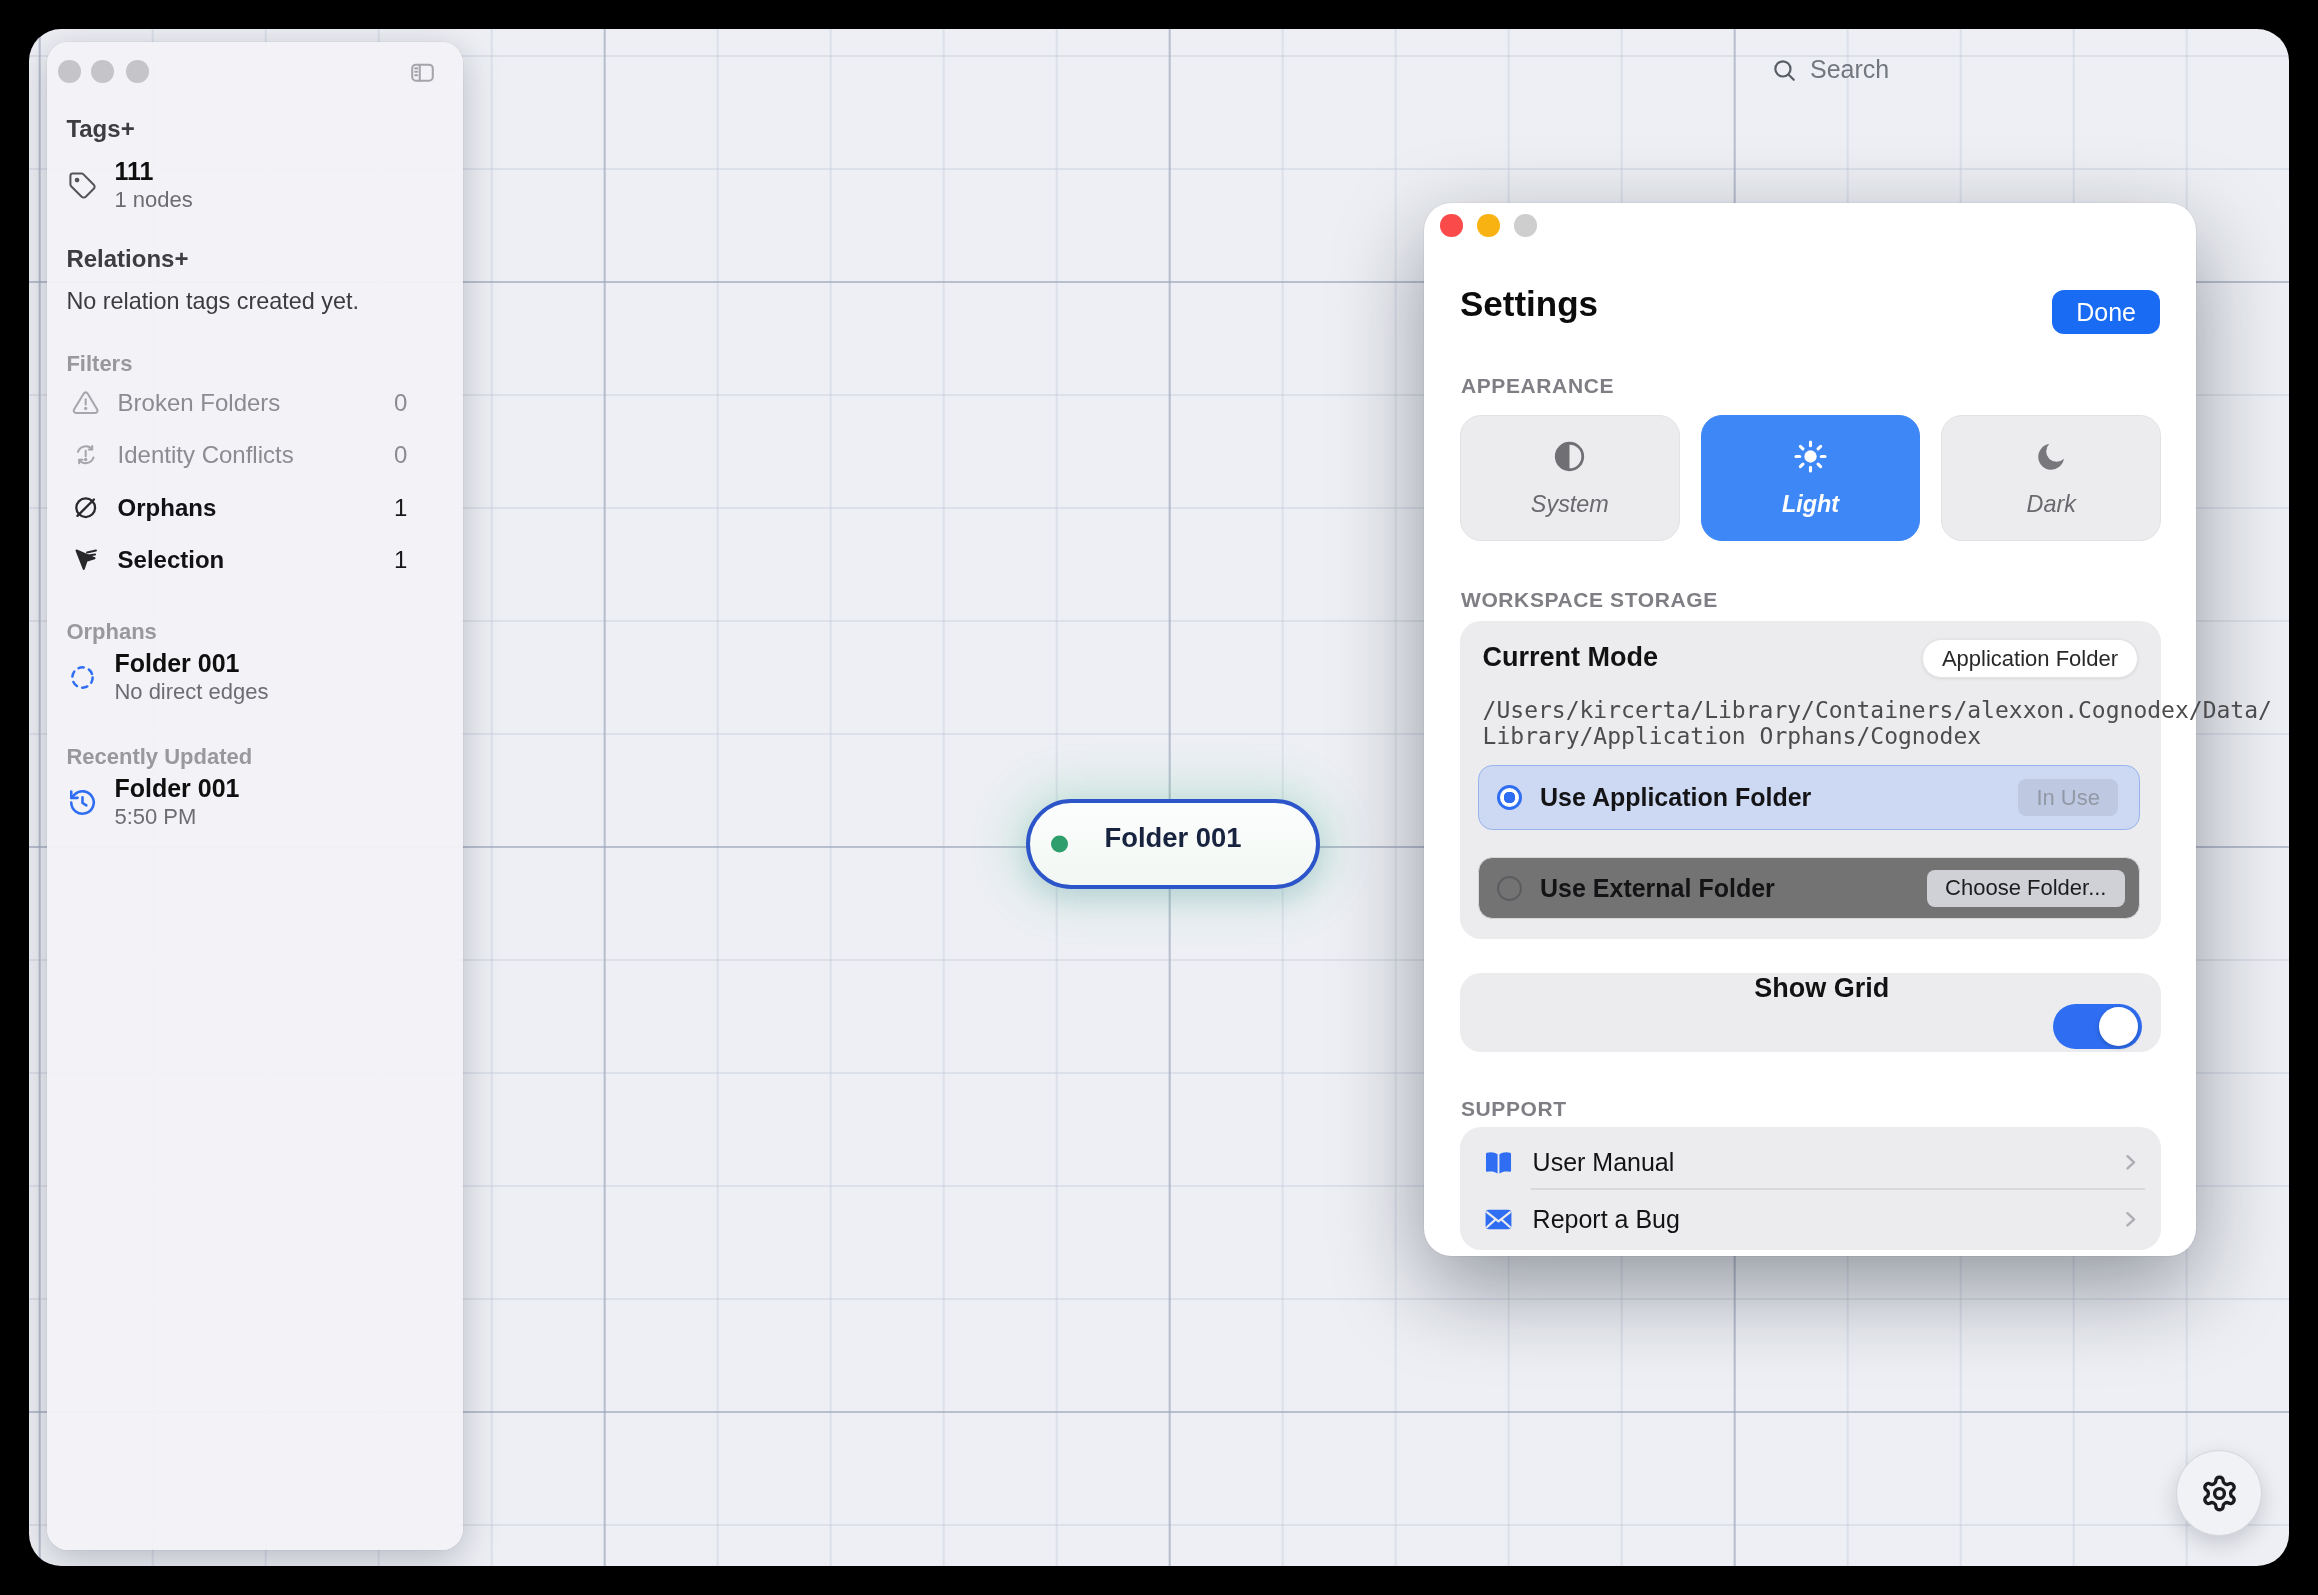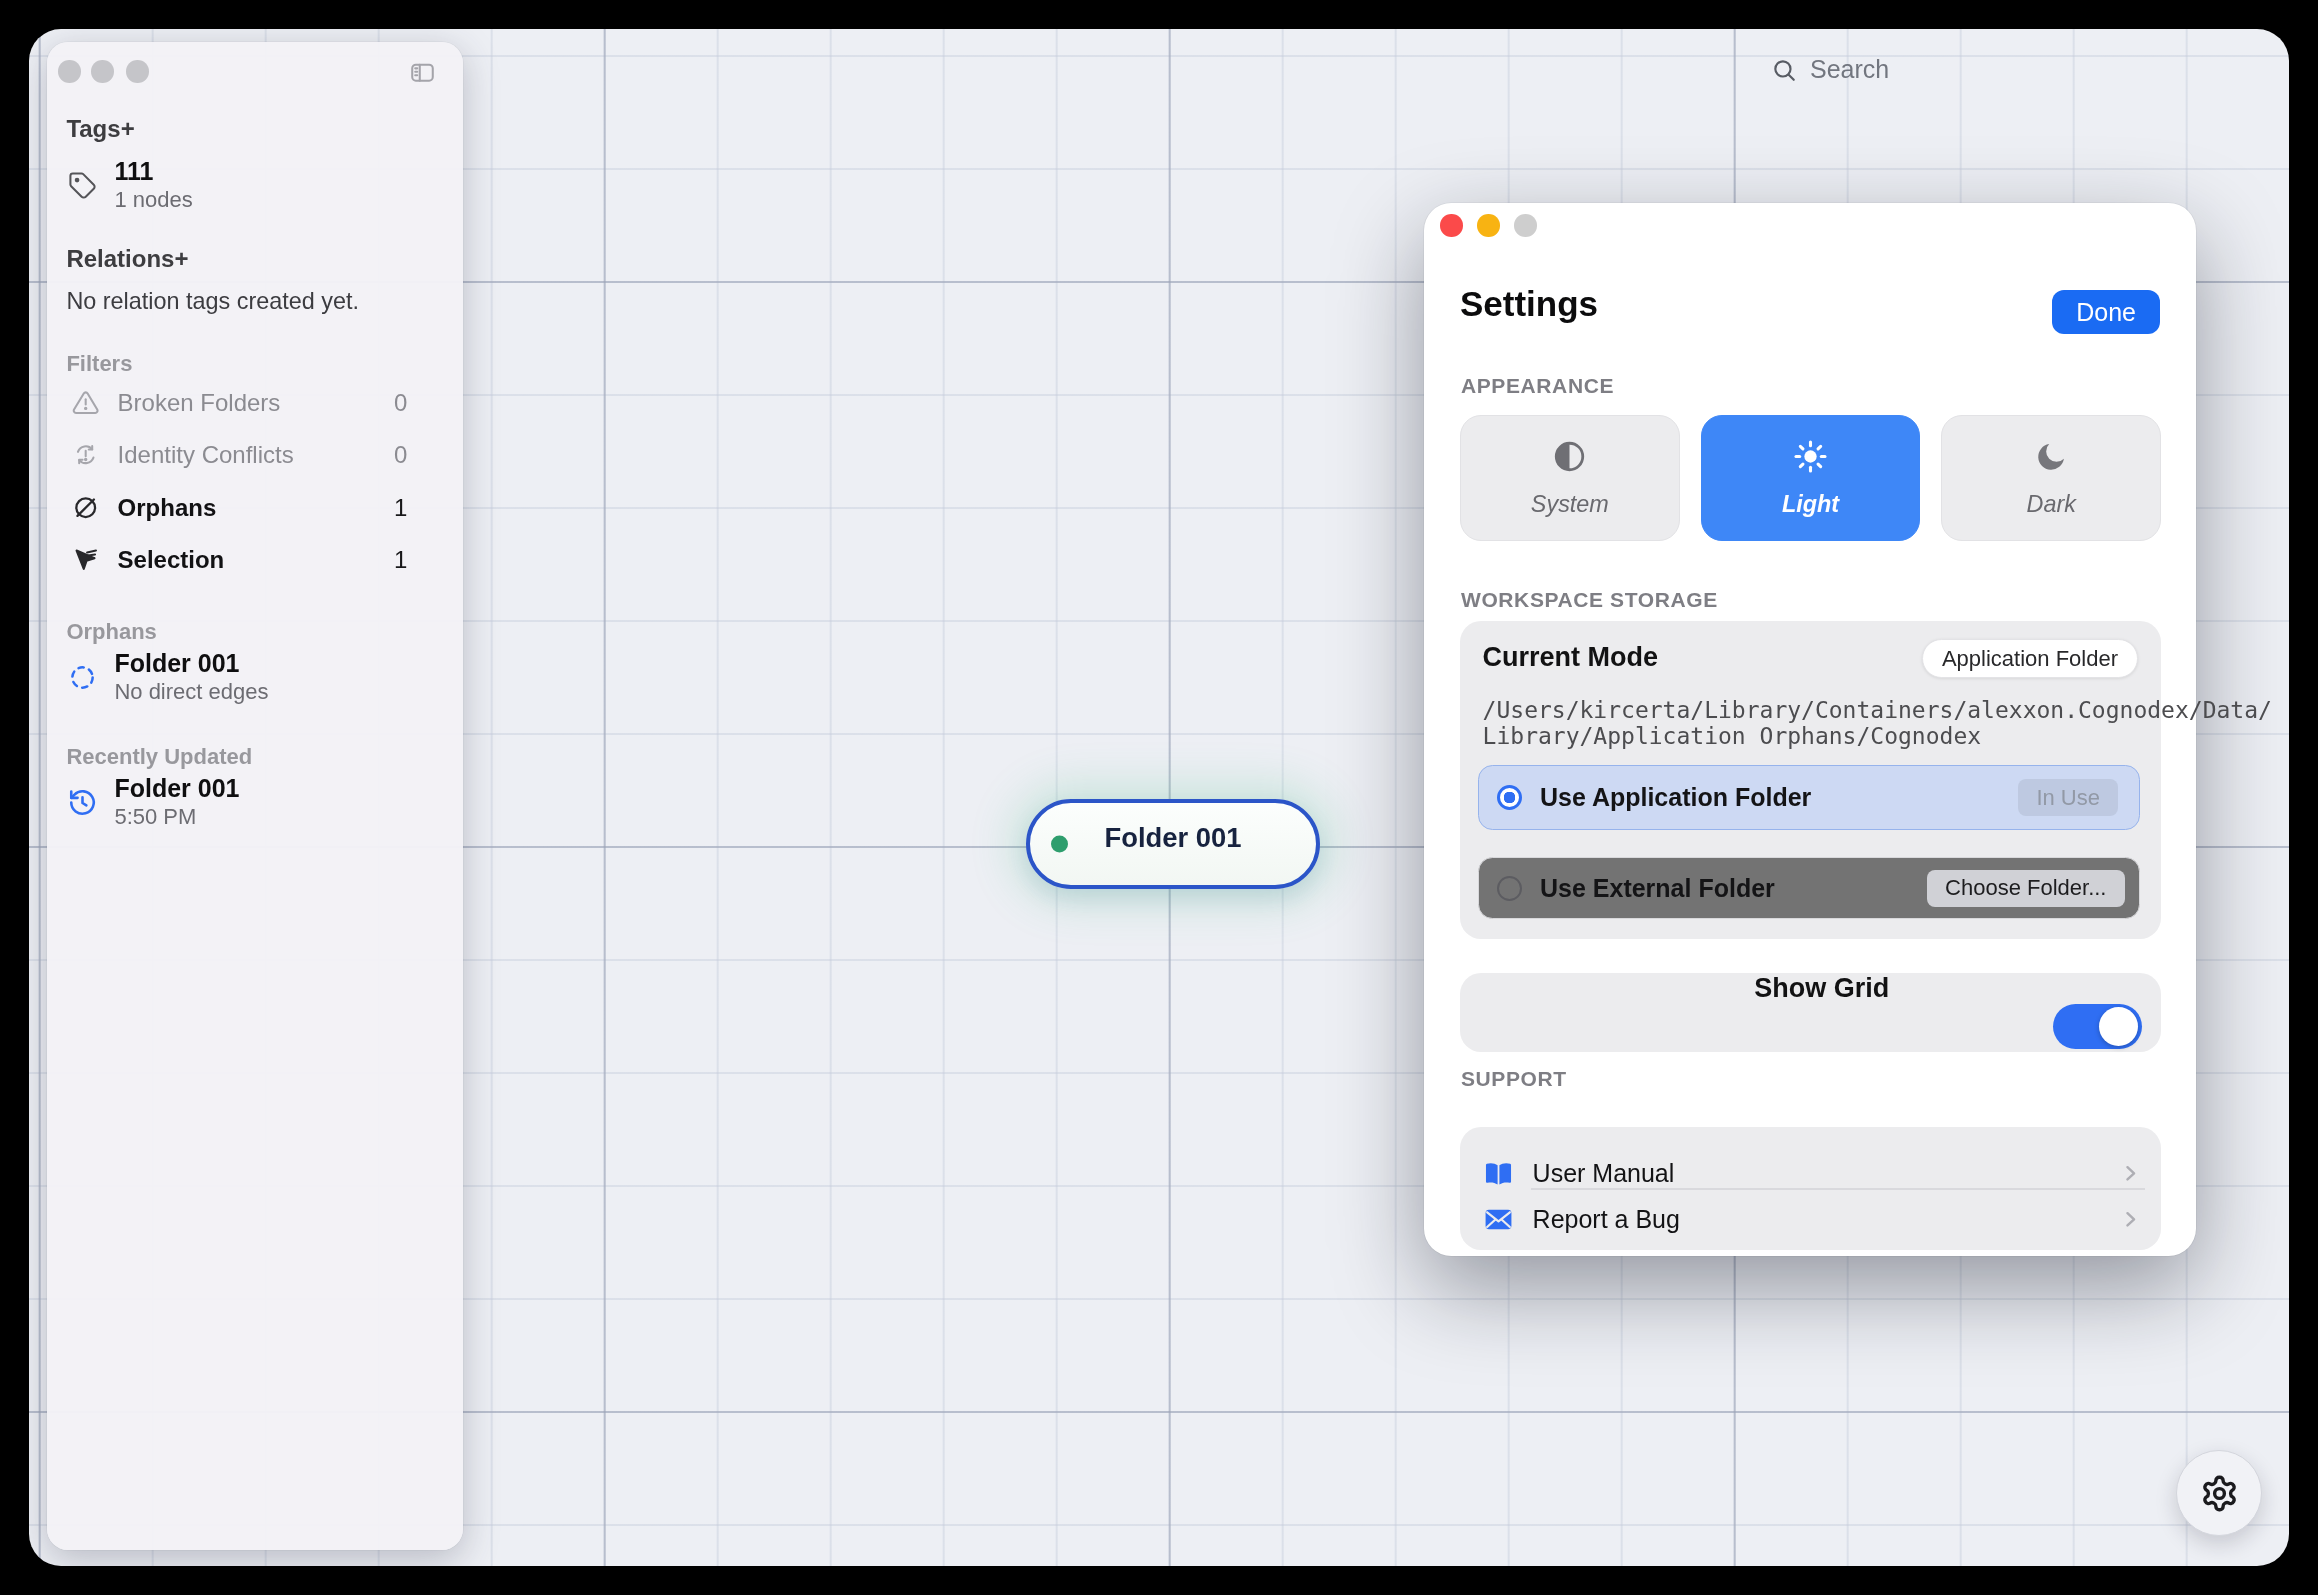--- a/index.html
+++ b/index.html
@@ -367,24 +367,24 @@
       </div>
     </div>
 
     <div class="card grid-card">
       <span class="grid-lbl">Show Grid</span>
       <span class="toggle">
           <span class="knob"></span>
         </span>
     </div>
 
-    <div class="dlg-sect" style="top:864px">SUPPORT</div>
+    <div class="dlg-sect" style="top:894px">SUPPORT</div>
 
     <div class="card support-card">
-      <div class="sup-row" style="top:16px">
+      <div class="sup-row" style="top:5px">
         <span class="ic">
           <svg width="31" height="31" viewBox="0 0 24 24" fill="currentColor">
               <path d="M11.3 5.6C9.3 4 6 3.6 3 4.4c-.4.1-.7.5-.7.9v13c0 .6.6 1 1.2.9 2.6-.6 5.6-.2 7.8 1.3V5.6z"></path>
               <path d="M12.7 5.6C14.7 4 18 3.6 21 4.4c.4.1.7.5.7.9v13c0 .6-.6 1-1.2.9-2.6-.6-5.6-.2-7.8 1.3V5.6z"></path>
             </svg>
         </span>
         <span class="lbl">User Manual</span>
         <span class="chev">
           <svg width="22.6" height="22.6" viewBox="0 0 24 24" fill="none" stroke="currentColor" stroke-width="2.6" stroke-linecap="round" stroke-linejoin="round">
               <polyline points="9 5.5 16 12 9 18.5"></polyline>

